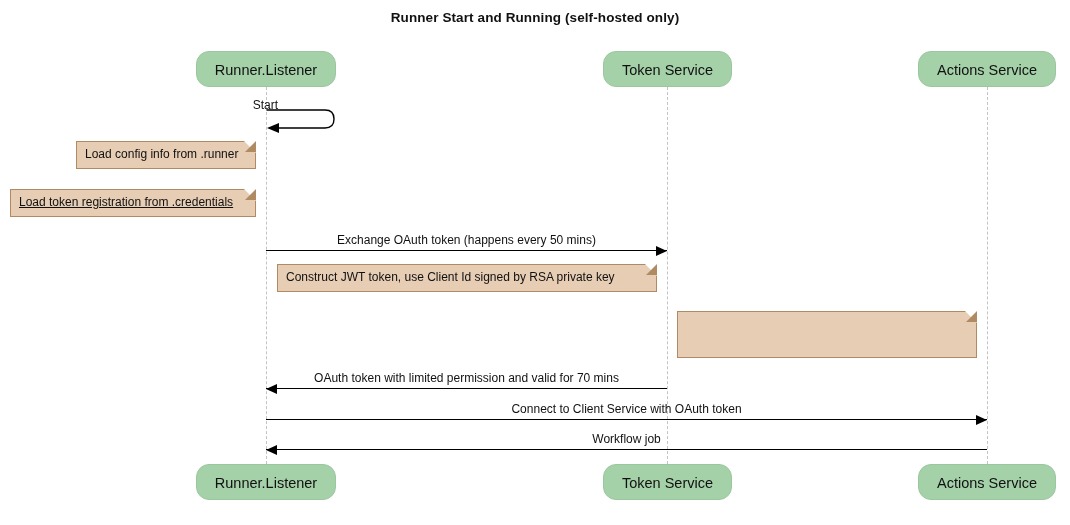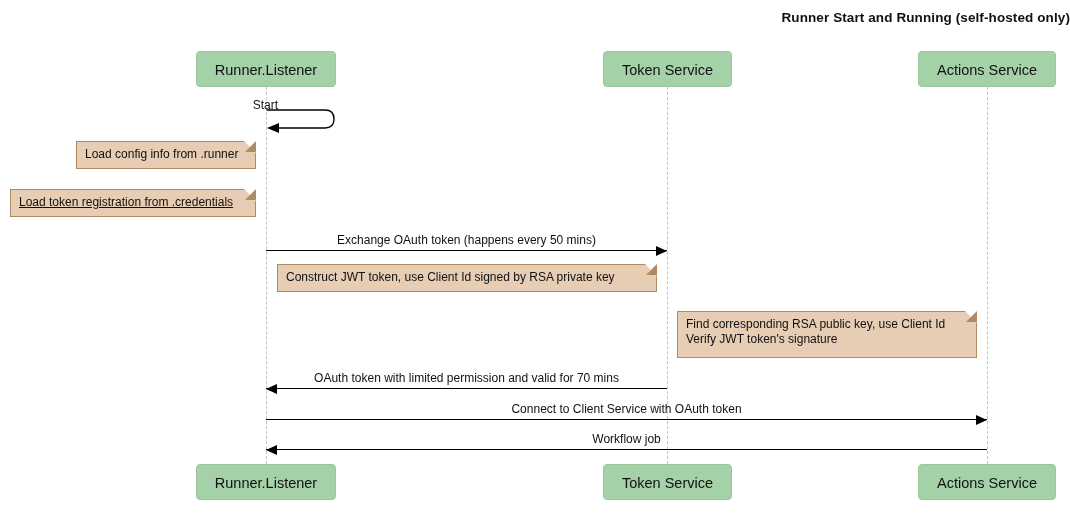--- a/index.html
+++ b/index.html
@@ -16,38 +16,38 @@
     width: 1070px;
     height: 525px;
     background: #ffffff;
     overflow: hidden;
   }
   .title {
     position: absolute;
     left: 0;
     top: 10px;
     width: 1070px;
-    text-align: right;
+    text-align: center;
     font-size: 13.5px;
     font-weight: bold;
     color: #111111;
     letter-spacing: 0.1px;
   }
   
   .lifeline {
     position: absolute;
     width: 0;
     border-left: 1px dashed #c3c3c3;
   }
   
   .participant {
     position: absolute;
     background: #a4d1a8;
     border: 1px solid #9ac79e;
-    border-radius: 4px;
+    border-radius: 13px;
     height: 36px;
     line-height: 36px;
     text-align: center;
     font-size: 14.5px;
     color: #111111;
     box-sizing: border-box;
     white-space: nowrap;
   }
   
   .note {
@@ -117,22 +117,21 @@
       <div class="lifeline" style="left: 987px; top: 87px; height: 377px;"></div>
       <div class="participant" style="left: 196px; top: 51px; width: 140px;">Runner.Listener</div>
       <div class="participant" style="left: 196px; top: 464px; width: 140px;">Runner.Listener</div>
       <div class="participant" style="left: 603px; top: 51px; width: 129px;">Token Service</div>
       <div class="participant" style="left: 603px; top: 464px; width: 129px;">Token Service</div>
       <div class="participant" style="left: 918px; top: 51px; width: 138px;">Actions Service</div>
       <div class="participant" style="left: 918px; top: 464px; width: 138px;">Actions Service</div>
       <div class="note" style="left: 76px; top: 141px; width: 180px; height: 28px;"><span>Load config info from .runner</span><div class="fold-cover"></div><div class="fold" style="width: 0px; height: 0px; background: transparent; border-top: none; border-right: none; border-image: initial; border-bottom: 11px solid rgb(176, 138, 99); border-left: 11px solid transparent;"></div></div>
       <div class="note" style="left: 10px; top: 189px; width: 246px; height: 28px; text-decoration: underline;"><span>Load token registration from .credentials</span><div class="fold-cover"></div><div class="fold" style="width: 0px; height: 0px; background: transparent; border-top: none; border-right: none; border-image: initial; border-bottom: 11px solid rgb(176, 138, 99); border-left: 11px solid transparent;"></div></div>
       <div class="note" style="left: 277px; top: 264px; width: 380px; height: 28px;"><span>Construct JWT token, use Client Id signed by RSA private key</span><div class="fold-cover"></div><div class="fold" style="width: 0px; height: 0px; background: transparent; border-top: none; border-right: none; border-image: initial; border-bottom: 11px solid rgb(176, 138, 99); border-left: 11px solid transparent;"></div></div>
-      <div class="note" style="left: 677px; top: 311px; width: 300px; height: 47px;"><span>Find corresponding RSA public key, use Client Id
-Verify JWT token's signature</span><div class="fold-cover"></div><div class="fold" style="width: 0px; height: 0px; background: transparent; border-top: none; border-right: none; border-image: initial; border-bottom: 11px solid rgb(176, 138, 99); border-left: 11px solid transparent;"></div></div>
+      <div class="note" style="left: 677px; top: 311px; width: 300px; height: 47px;"><div class="fold-cover"></div><div class="fold" style="width: 0px; height: 0px; background: transparent; border-top: none; border-right: none; border-image: initial; border-bottom: 11px solid rgb(176, 138, 99); border-left: 11px solid transparent;"></div></div>
       <div class="selfloop" style="left: 266px; top: 106px;">
         <svg width="74" height="34">
           <path d="M0.5 4 H59 Q68 4 68 13 Q68 22 59 22 H12" fill="none" stroke="#000" stroke-width="1.4"></path>
           <path d="M1 22 L13 17 L13 27 Z" fill="#000"></path>
         </svg>
       </div>
       <div class="msg-label" style="left: 224px; top: 98px; width: 54px; text-align: right;">Start</div>
       <div class="msg-line" style="left: 266px; top: 250px; width: 401px;"></div>
       <div class="arrow-right" style="top: 245.5px; left: 656px;"></div>
       <div class="msg-label" style="left: 266px; width: 401px; top: 233px;">Exchange OAuth token (happens every 50 mins)</div>

